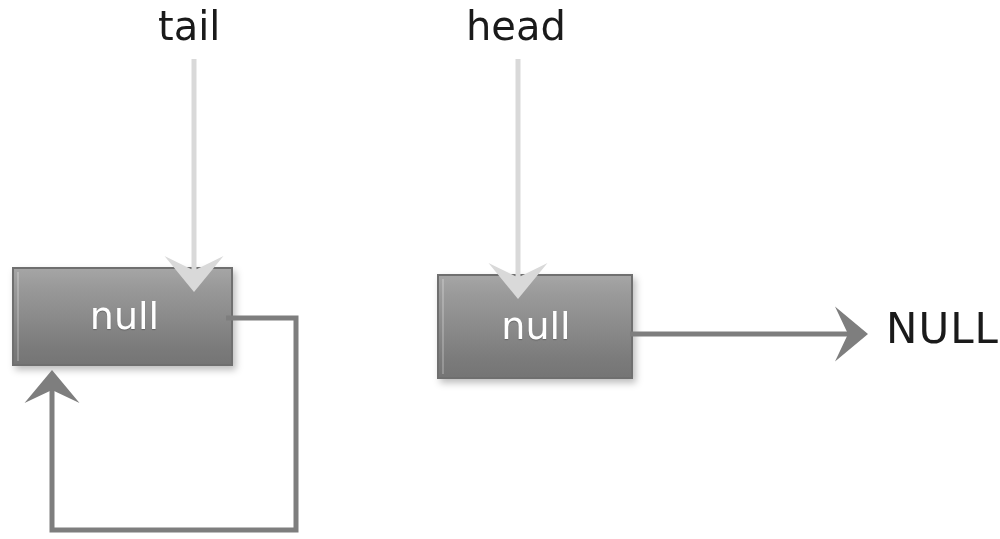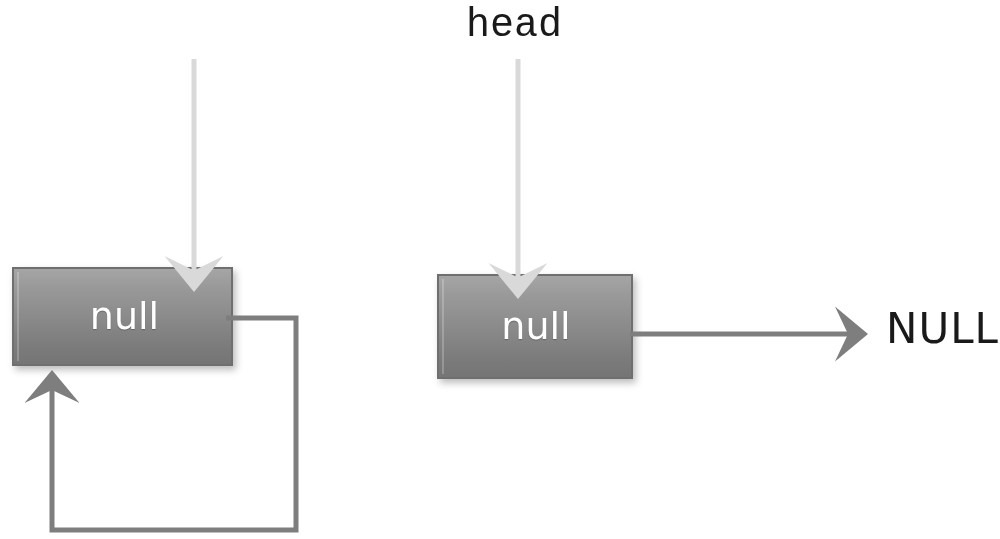--- a/index.html
+++ b/index.html
@@ -27,21 +27,20 @@
     font-weight: 400;
     font-family: "DejaVu Sans", "Liberation Sans", sans-serif;
   }
   #tail-label {
     left: 158px;
     top: 6px;
   }
   #head-label {
     left: 466px;
     top: 6px;
-    font-family: Liberation Mono, monospace;
   }
   #null-terminal-label {
     left: 886px;
     top: 308px;
     font-size: 42px;
     letter-spacing: 1px;
   }
 
   
   .node-box {
@@ -131,18 +130,19 @@
     <span class="node-value">null</span>
   </div>
 
   <svg class="overlay over" viewBox="0 0 1000 539">
 
     <path d="M 226 318 L 296 318 L 296 530 L 52 530 L 52 390" fill="none" stroke="#7e7e7e" stroke-width="5" stroke-linejoin="miter" marker-end="url(#darkHeadUp)"></path>
 
     <line x1="630" y1="334" x2="848" y2="334" stroke="#7e7e7e" stroke-width="5" marker-end="url(#darkHeadRight)"></line>
   </svg>
 
+  <div class="ptr-label" id="tail-label">tail</div>
 
   <div class="ptr-label" id="head-label">head</div>
 
   <div class="ptr-label" id="null-terminal-label">NULL</div>
 
 </div>
 
 </body></html>

